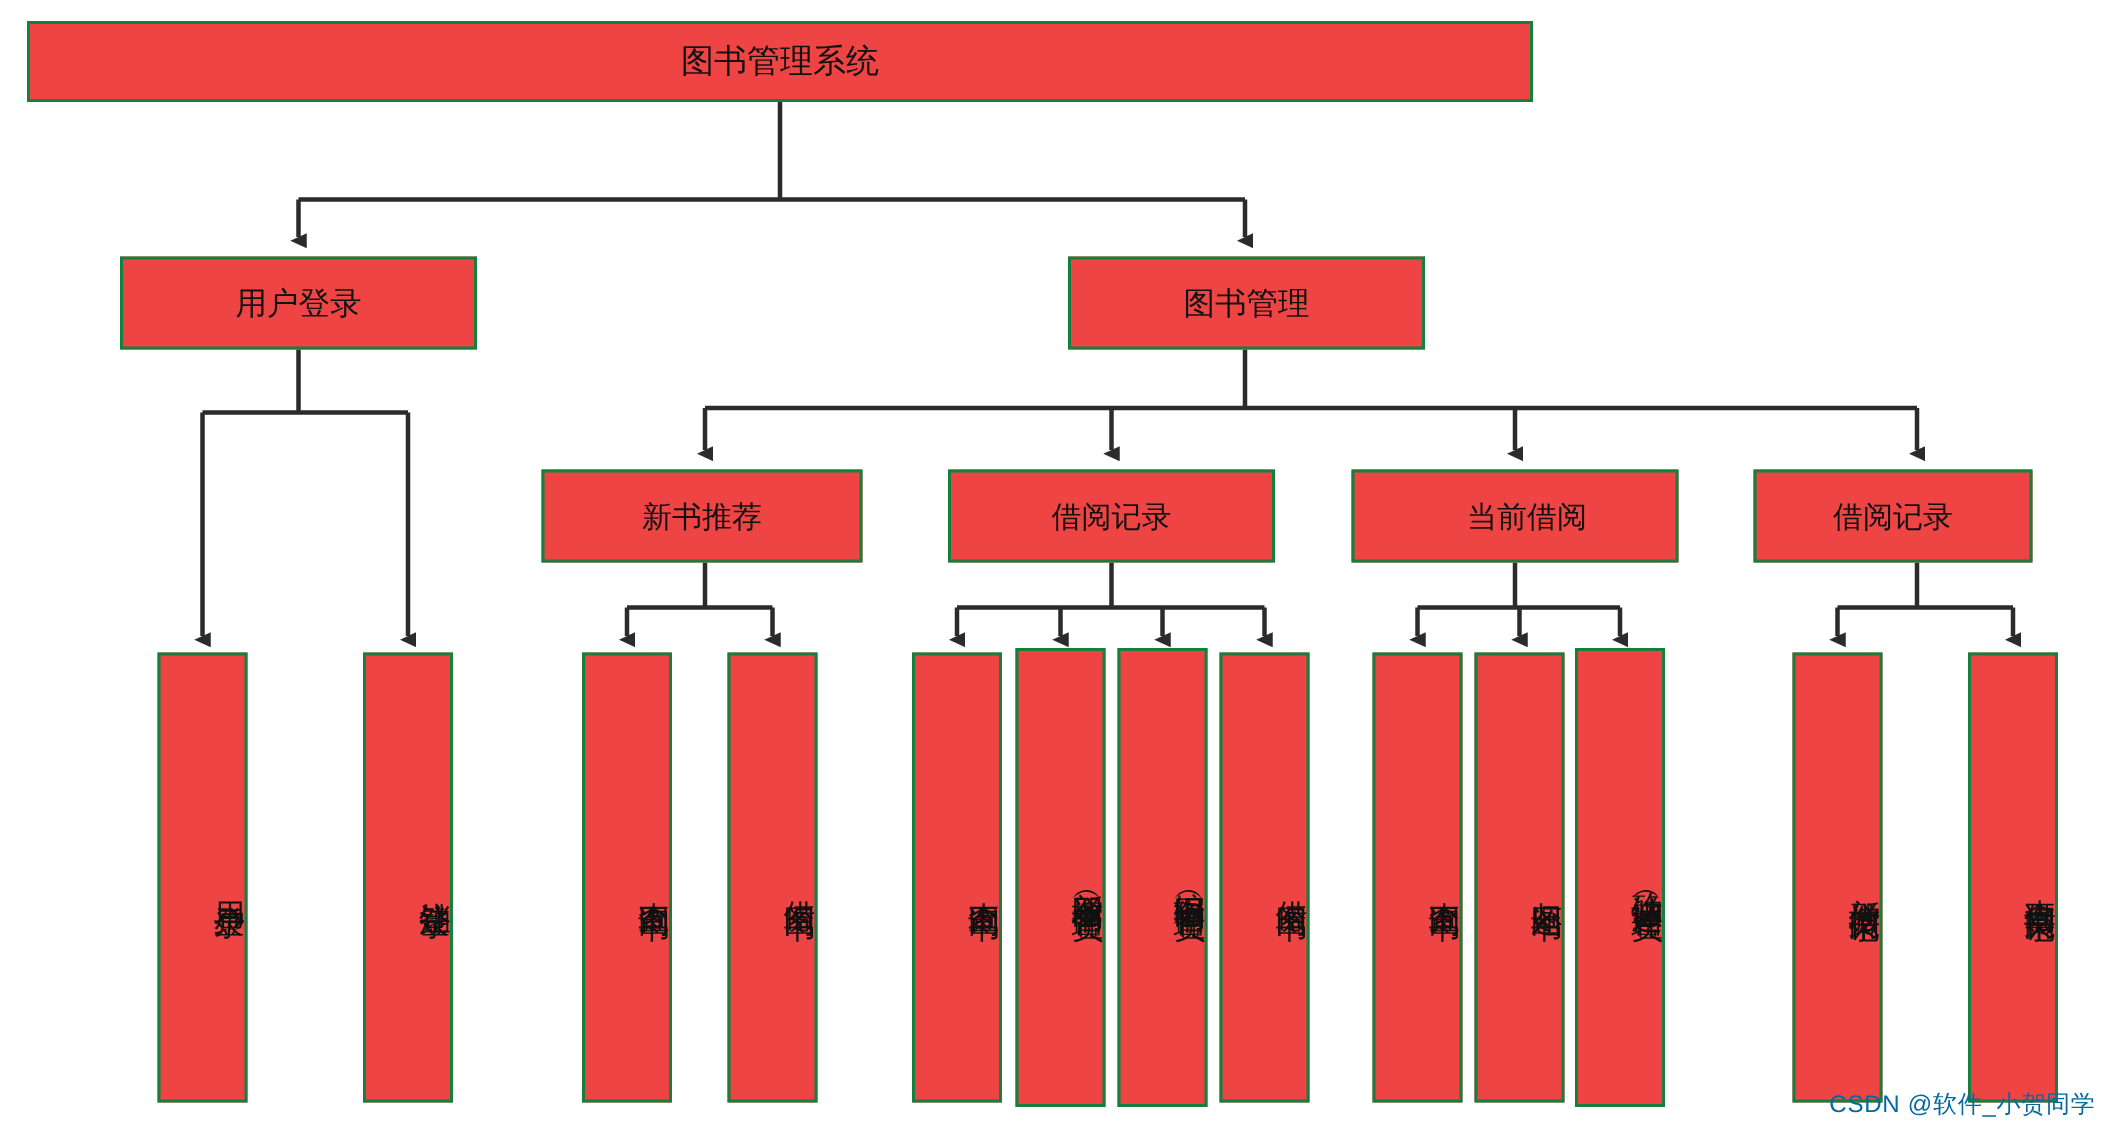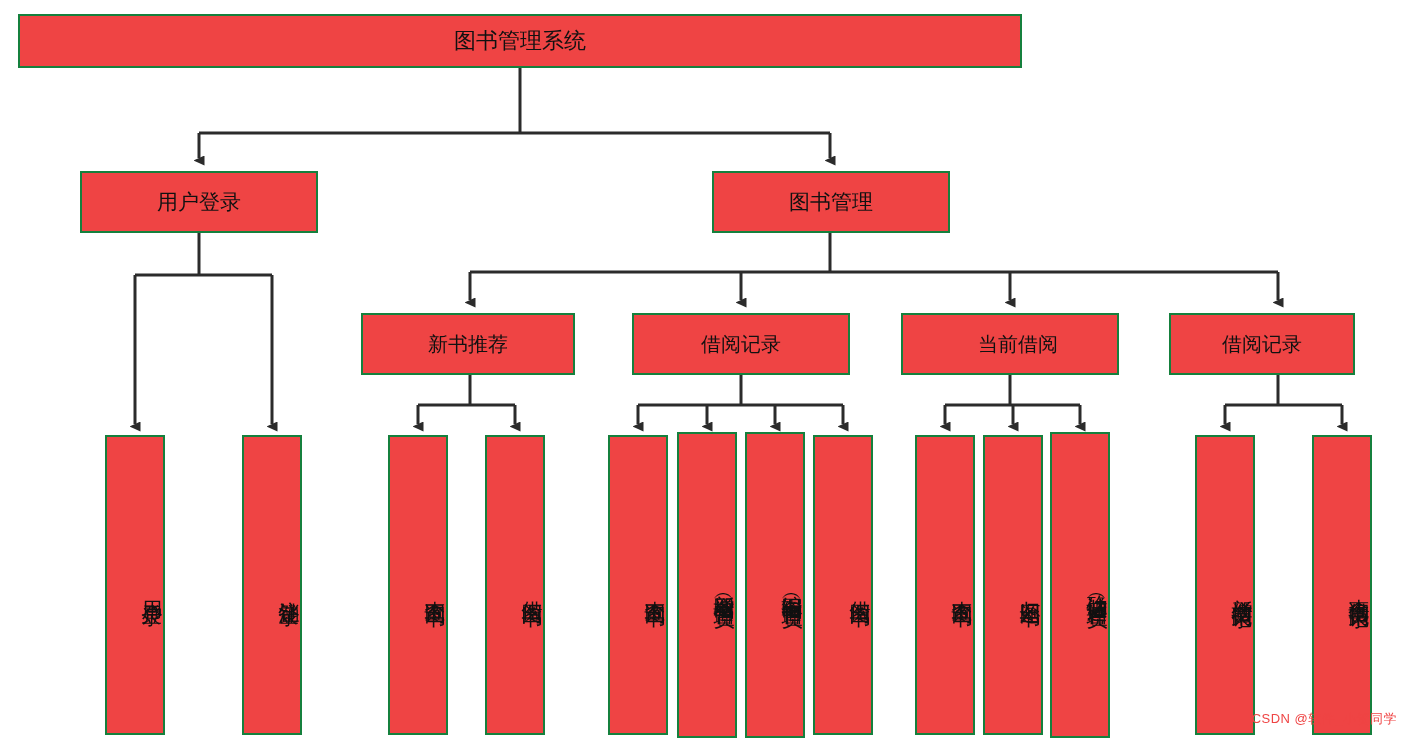--- a/index.html
+++ b/index.html
@@ -62,23 +62,23 @@
   .node.leaf.tall {
     align-items: flex-start;
     padding-top: 4px;
   }
   .node span {
     display: block;
   }
   #watermark {
     position: absolute;
     right: 8px;
-    bottom: 19px;
-    font-size: 13px;
-    color: #ef4444;
+    bottom: 0;
+    font-size: 16px;
+    color: #0369a1;
     z-index: 5;
     white-space: nowrap;
     letter-spacing: 0.5px;
   }
 </style>
 </head>
 <body>
 
 <div id="canvas">
 

